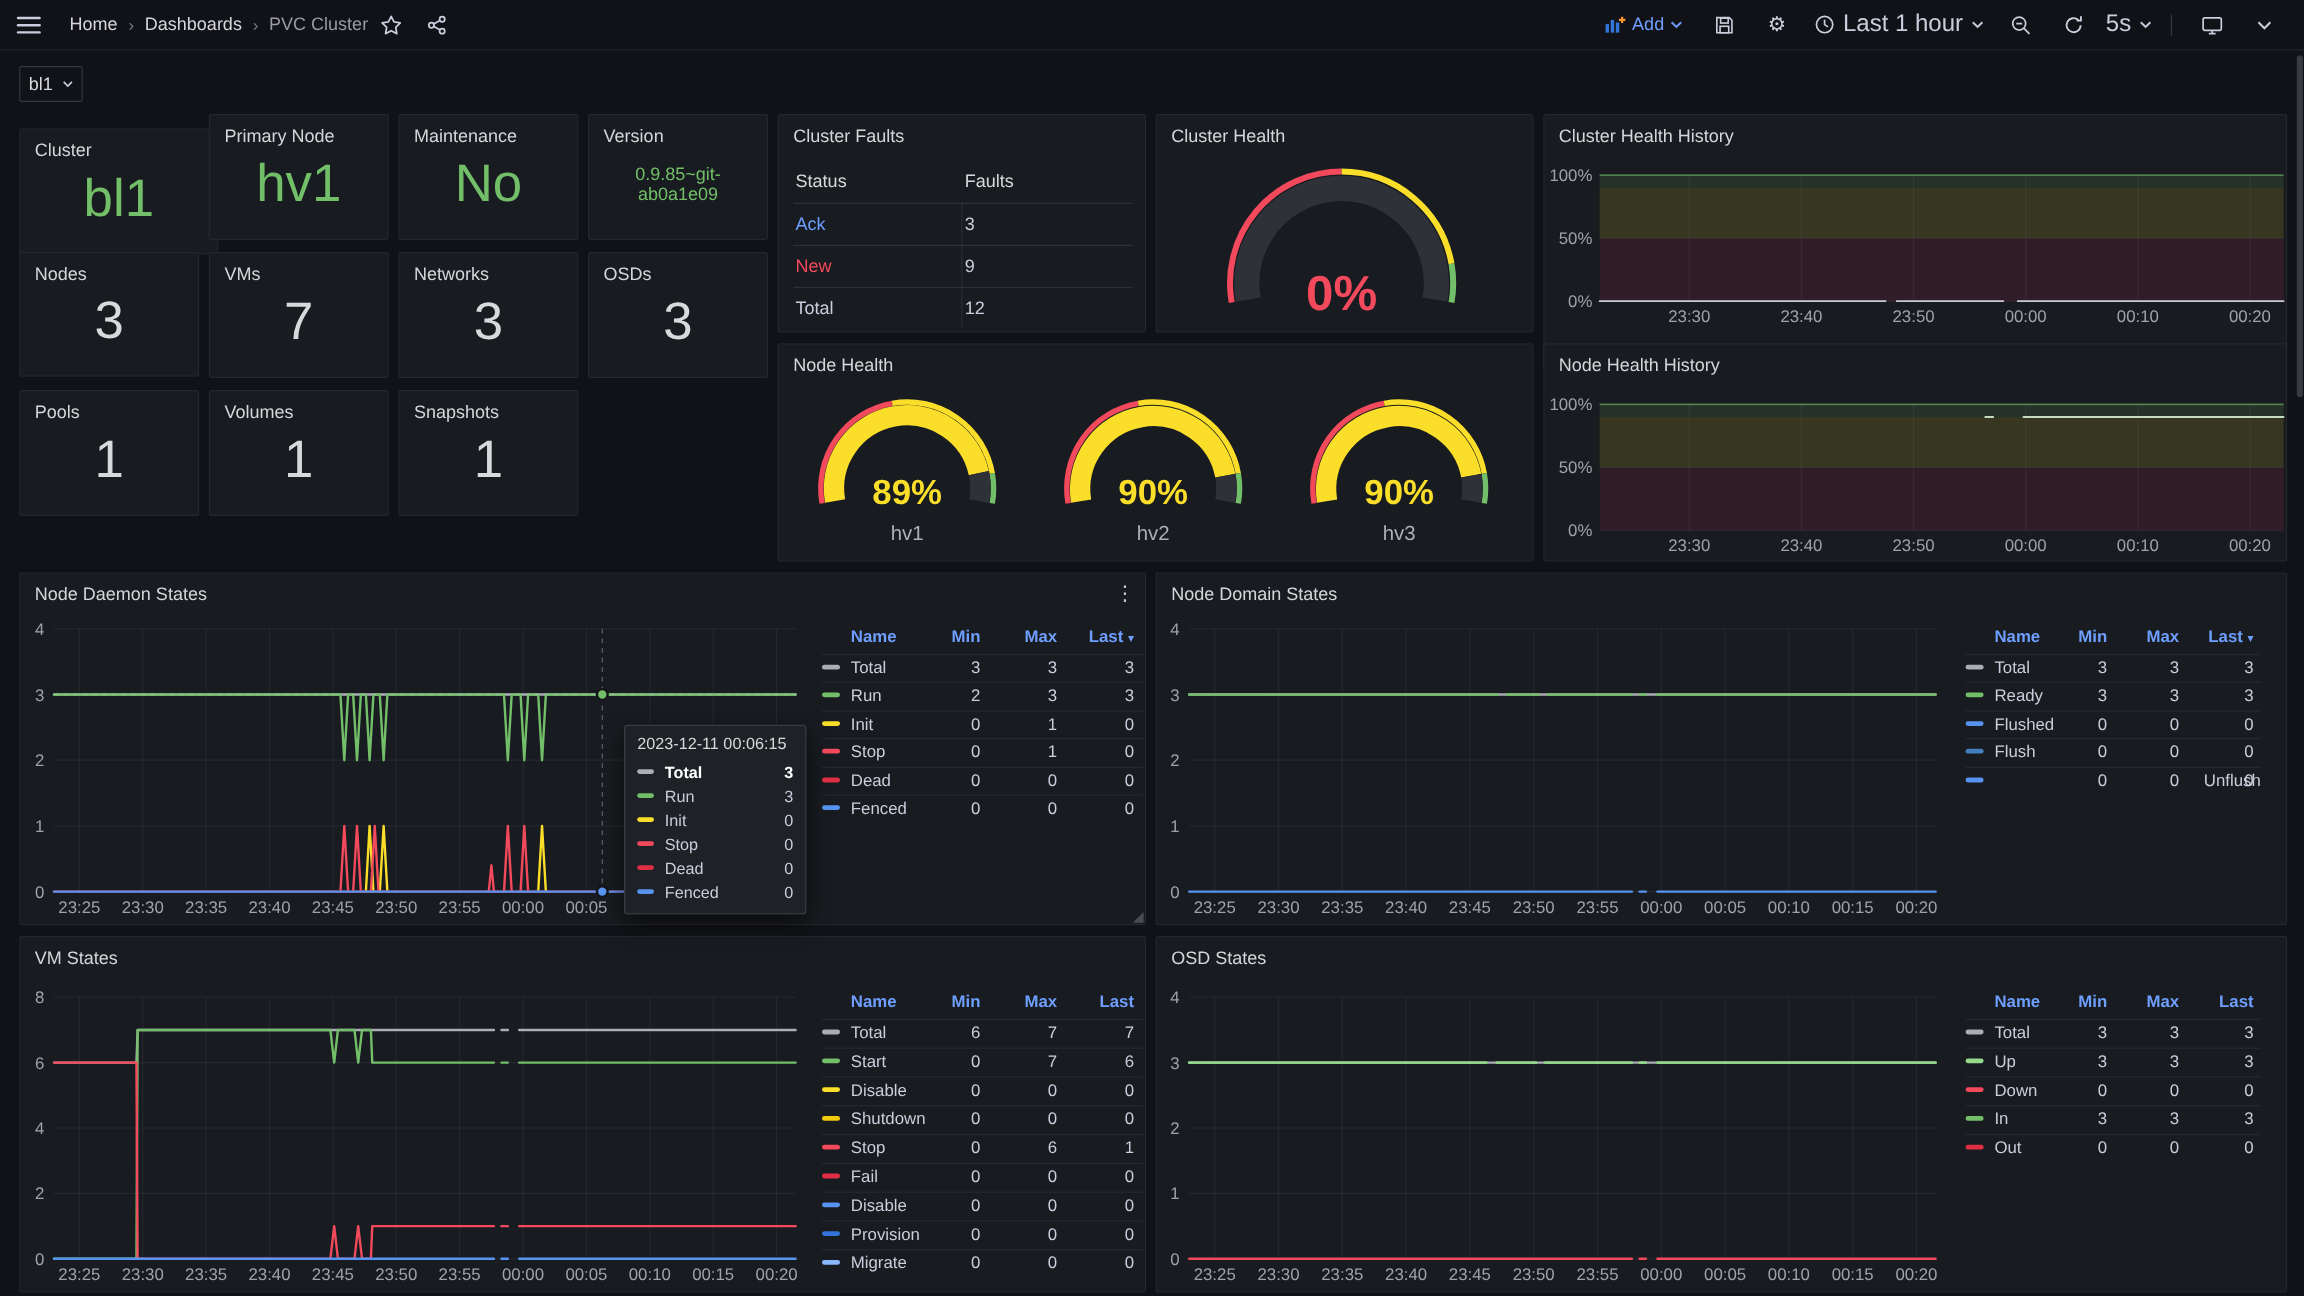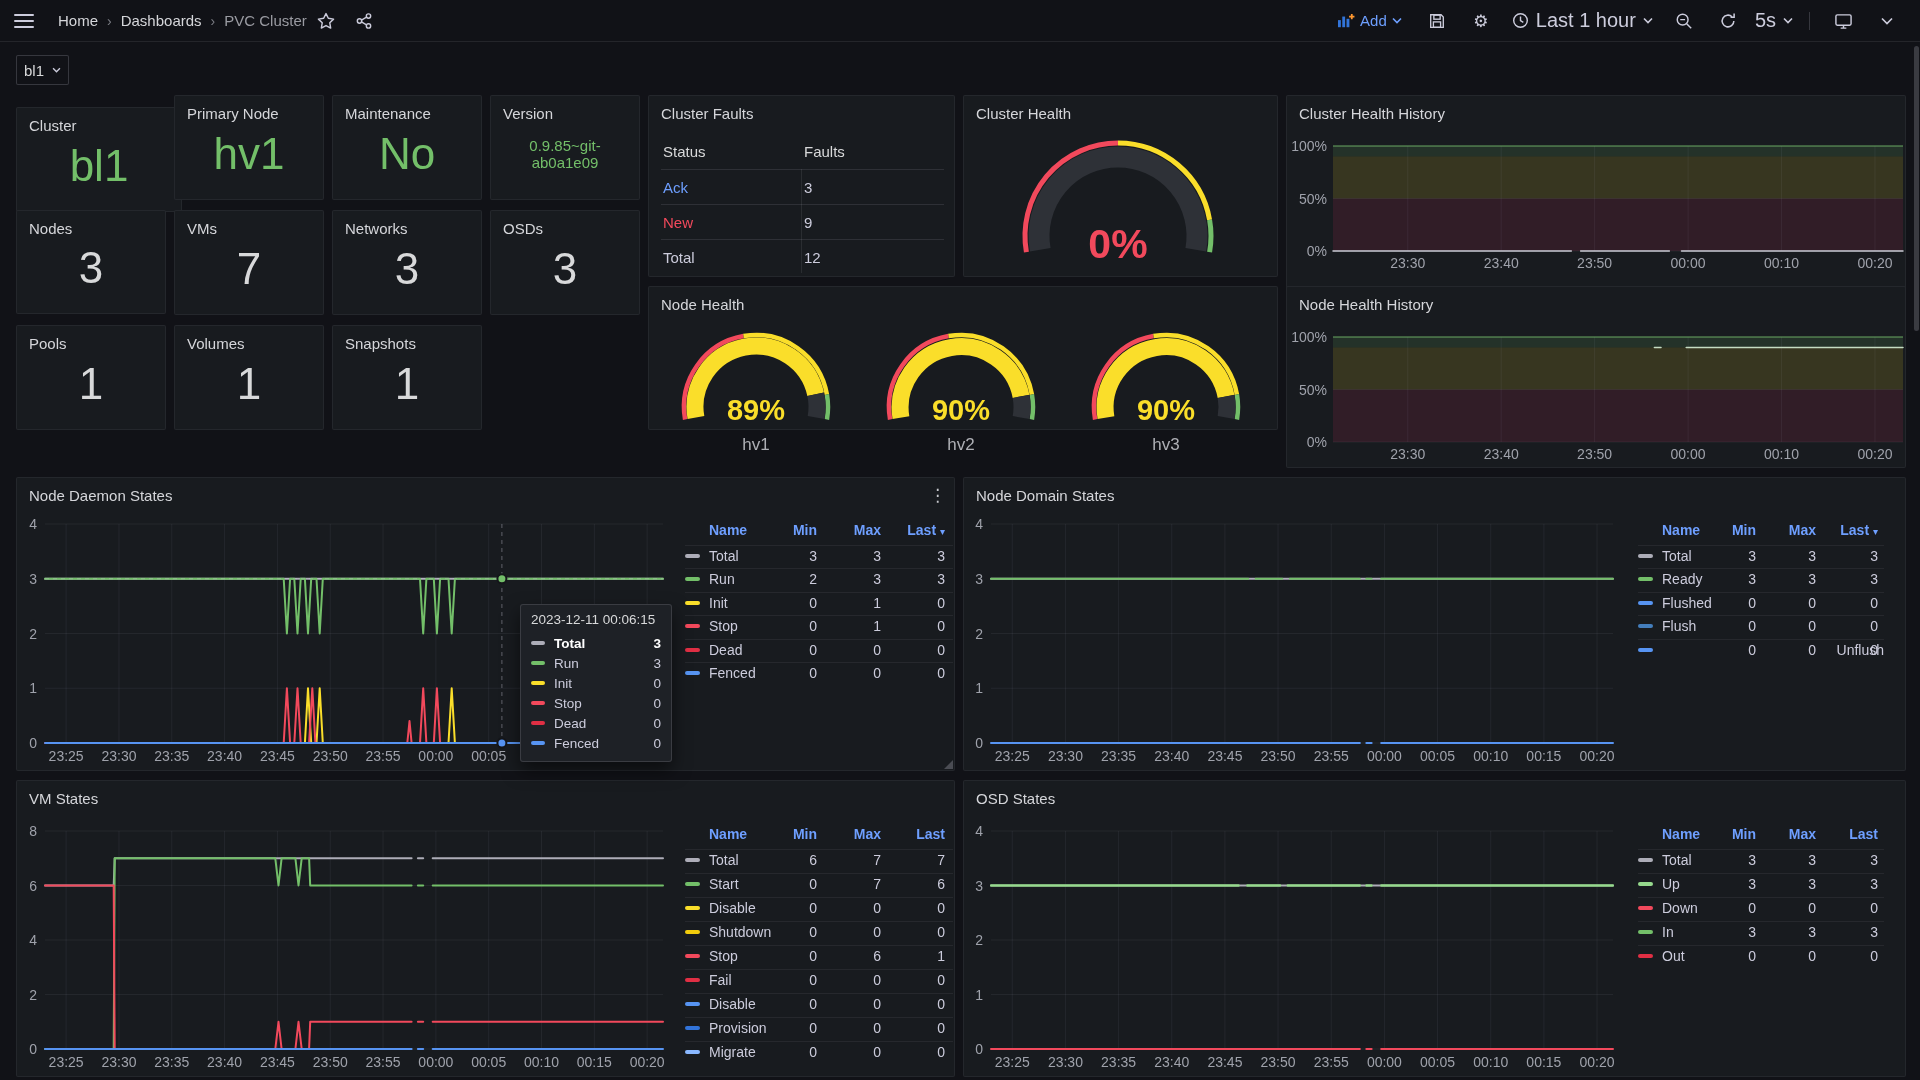--- a/index.html
+++ b/index.html
@@ -259,21 +259,21 @@
         <text x="494.5245901639344" y="172" text-anchor="middle" font-size="14" fill="#9FA2AB">00:10</text>
         <line x1="587.967213114754" y1="50" x2="587.967213114754" y2="155" stroke="rgba(204,204,220,0.07)" stroke-width="1"></line>
         <text x="587.967213114754" y="172" text-anchor="middle" font-size="14" fill="#9FA2AB">00:20</text>
         <line x1="46" y1="50" x2="616" y2="50" stroke="rgba(115,191,105,0.55)" stroke-width="1.5"></line>
         <polyline points="46.0,155.0 284.3,155.0" fill="none" stroke="#C9CAD3" stroke-width="1.5" stroke-linejoin="round" stroke-linecap="round"></polyline>
         <polyline points="293.6,155.0 382.4,155.0" fill="none" stroke="#C9CAD3" stroke-width="1.5" stroke-linejoin="round" stroke-linecap="round"></polyline>
         <polyline points="394.5,155.0 616.0,155.0" fill="none" stroke="#C9CAD3" stroke-width="1.5" stroke-linejoin="round" stroke-linecap="round"></polyline>
       </svg>
   </div>
 
-  <div class="panel" id="p-nh" style="left:648px;top:286px;width:630px;height:144px;">
+  <div class="panel" id="p-nh" style="left:648px;top:286px;width:630px;height:182px;">
     <div class="ptitle">Node Health</div>
     <svg class="chartsvg" id="gauge-nodes" width="630" height="182" viewBox="0 0 630 182">
         <path d="M 36.09 132.50 A 72 72 0 0 1 94.50 49.09" stroke="#F2495C" stroke-width="4.5" fill="none" stroke-linecap="butt"></path>
         <path d="M 94.50 49.09 A 72 72 0 0 1 177.91 107.50" stroke="#FADE2A" stroke-width="4.5" fill="none" stroke-linecap="butt"></path>
         <path d="M 177.91 107.50 A 72 72 0 0 1 177.91 132.50" stroke="#73BF69" stroke-width="4.5" fill="none" stroke-linecap="butt"></path>
         <path d="M 46.93 130.59 A 61 61 0 0 1 166.67 107.32" stroke="#FADE2A" stroke-width="17" fill="none" stroke-linecap="butt"></path>
         <path d="M 166.67 107.32 A 61 61 0 0 1 167.07 130.59" stroke="#2E3137" stroke-width="17" fill="none" stroke-linecap="butt"></path>
         <text x="107" y="133" text-anchor="middle" font-size="29" font-weight="bold" fill="#FADE2A">89%</text>
         <text x="107" y="163" text-anchor="middle" font-size="17" fill="#AEAFB5">hv1</text>
         <path d="M 241.09 132.50 A 72 72 0 0 1 299.50 49.09" stroke="#F2495C" stroke-width="4.5" fill="none" stroke-linecap="butt"></path>

